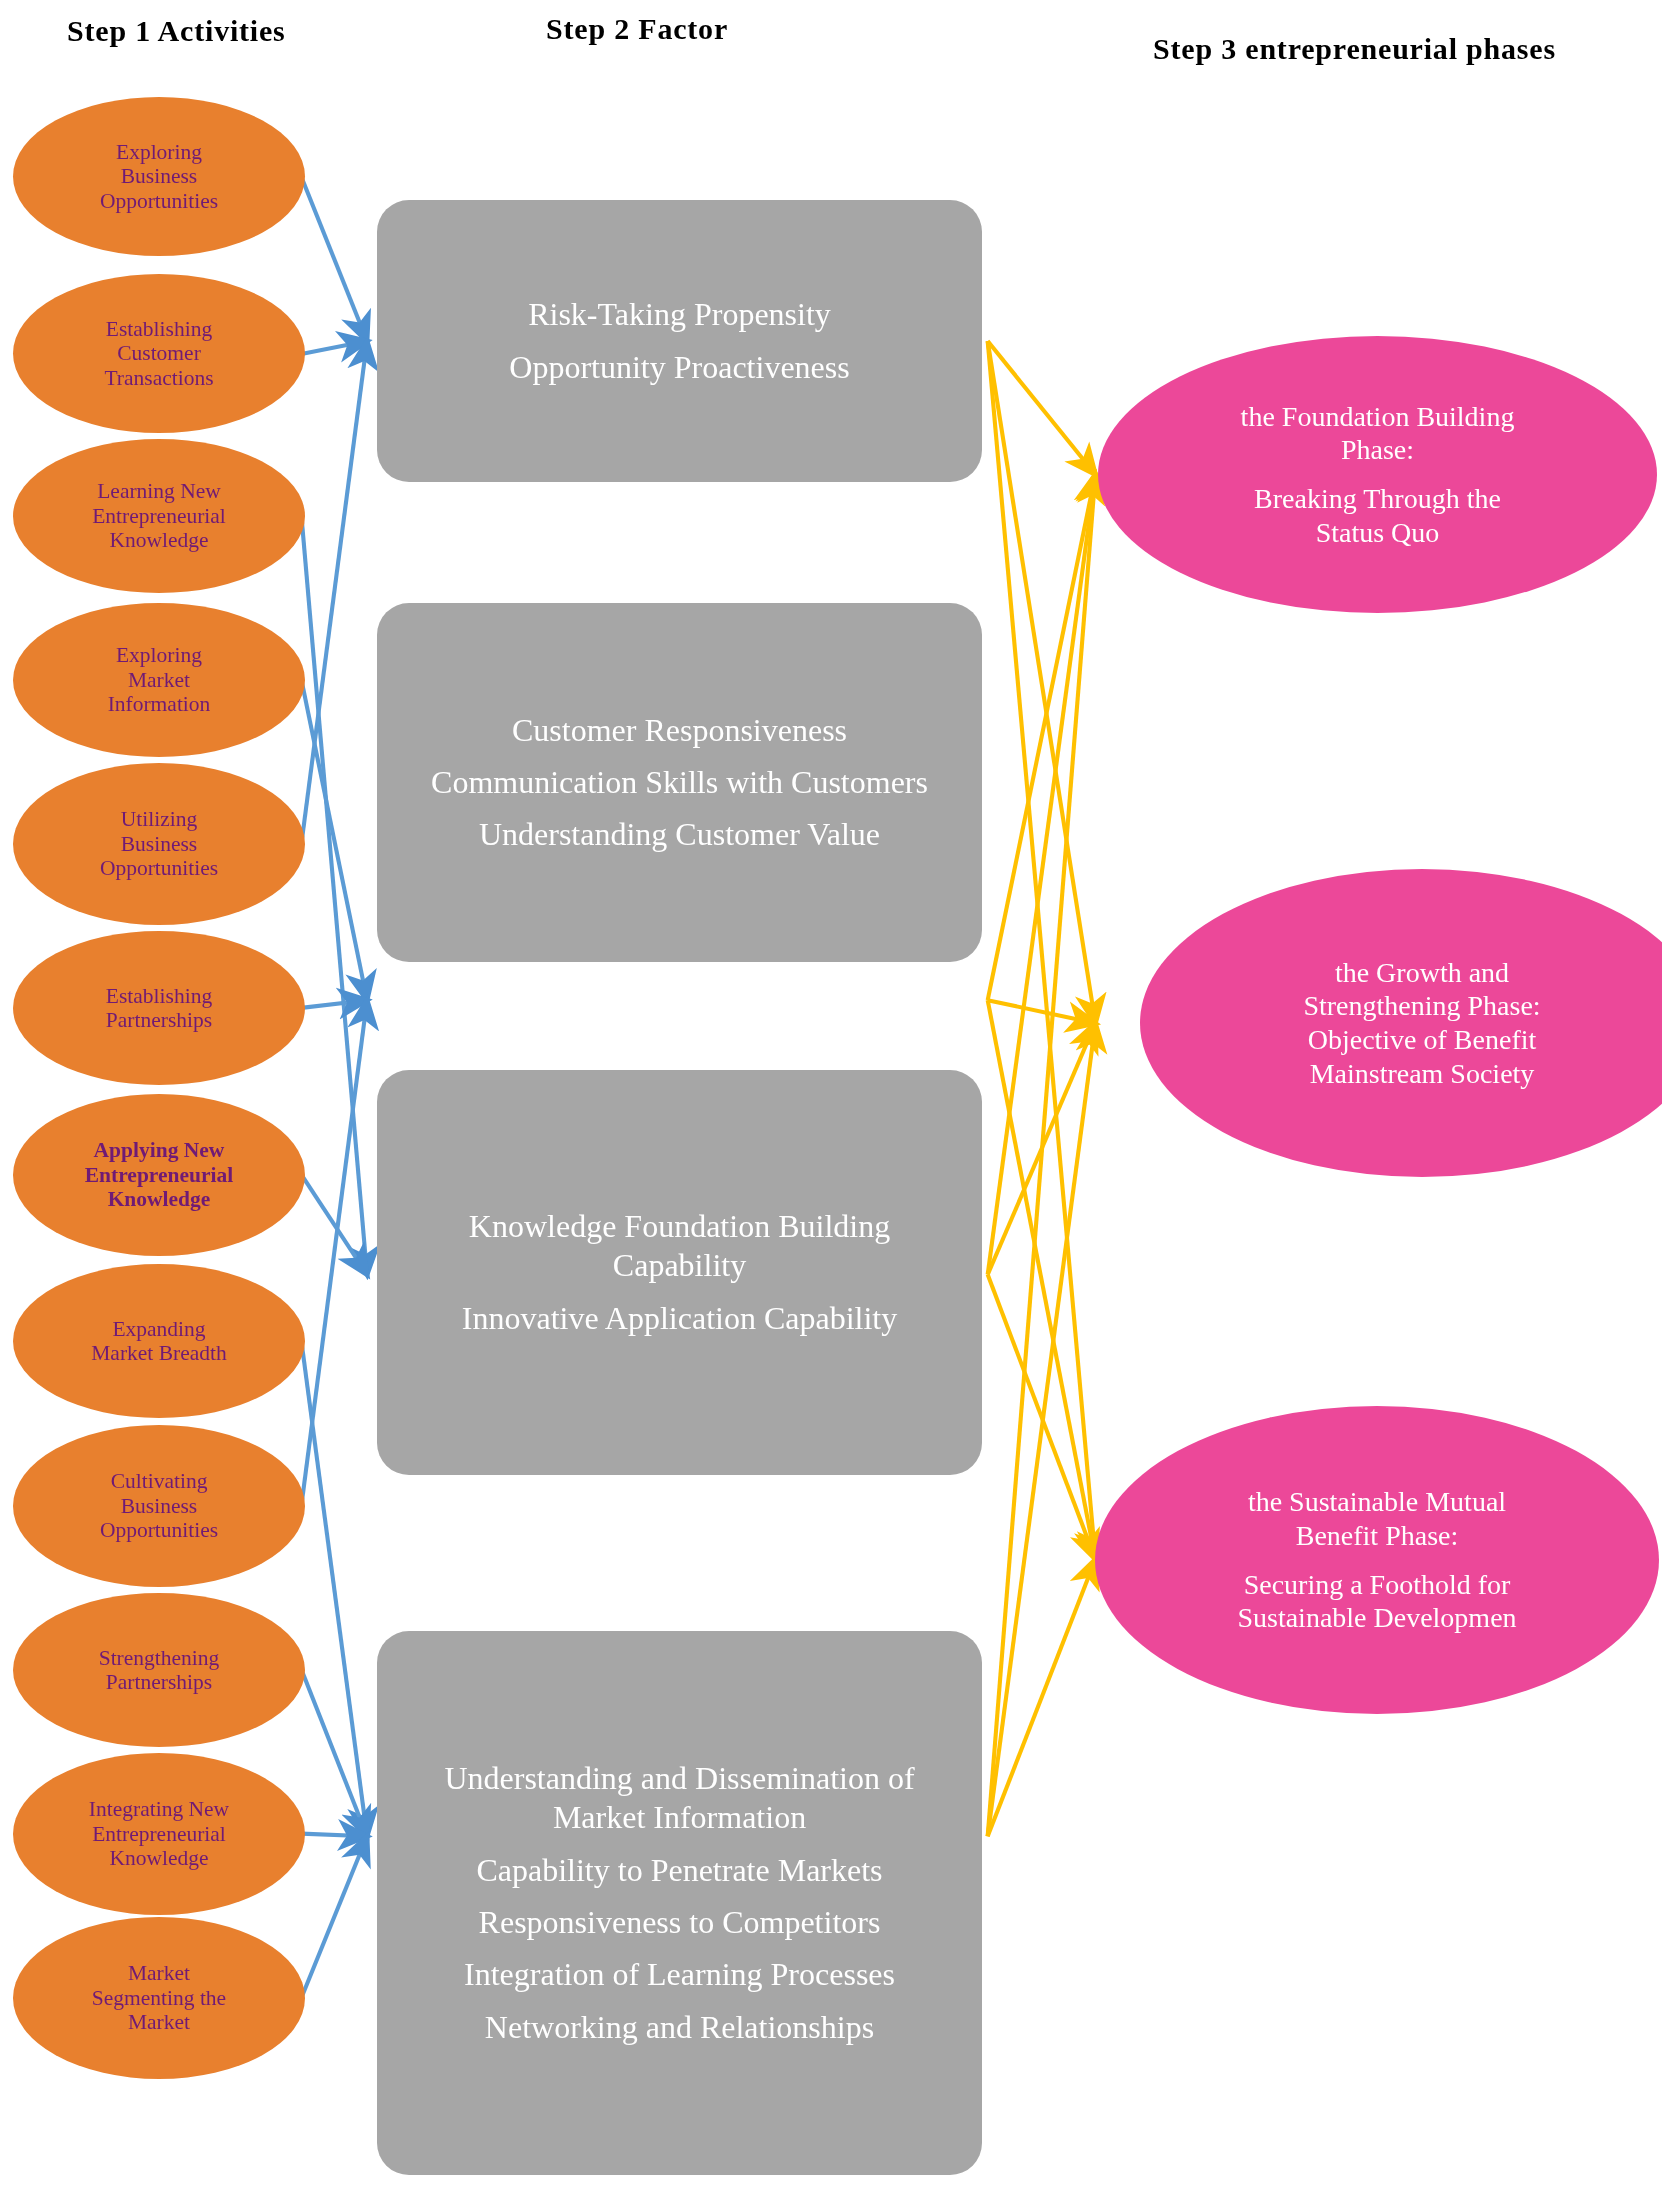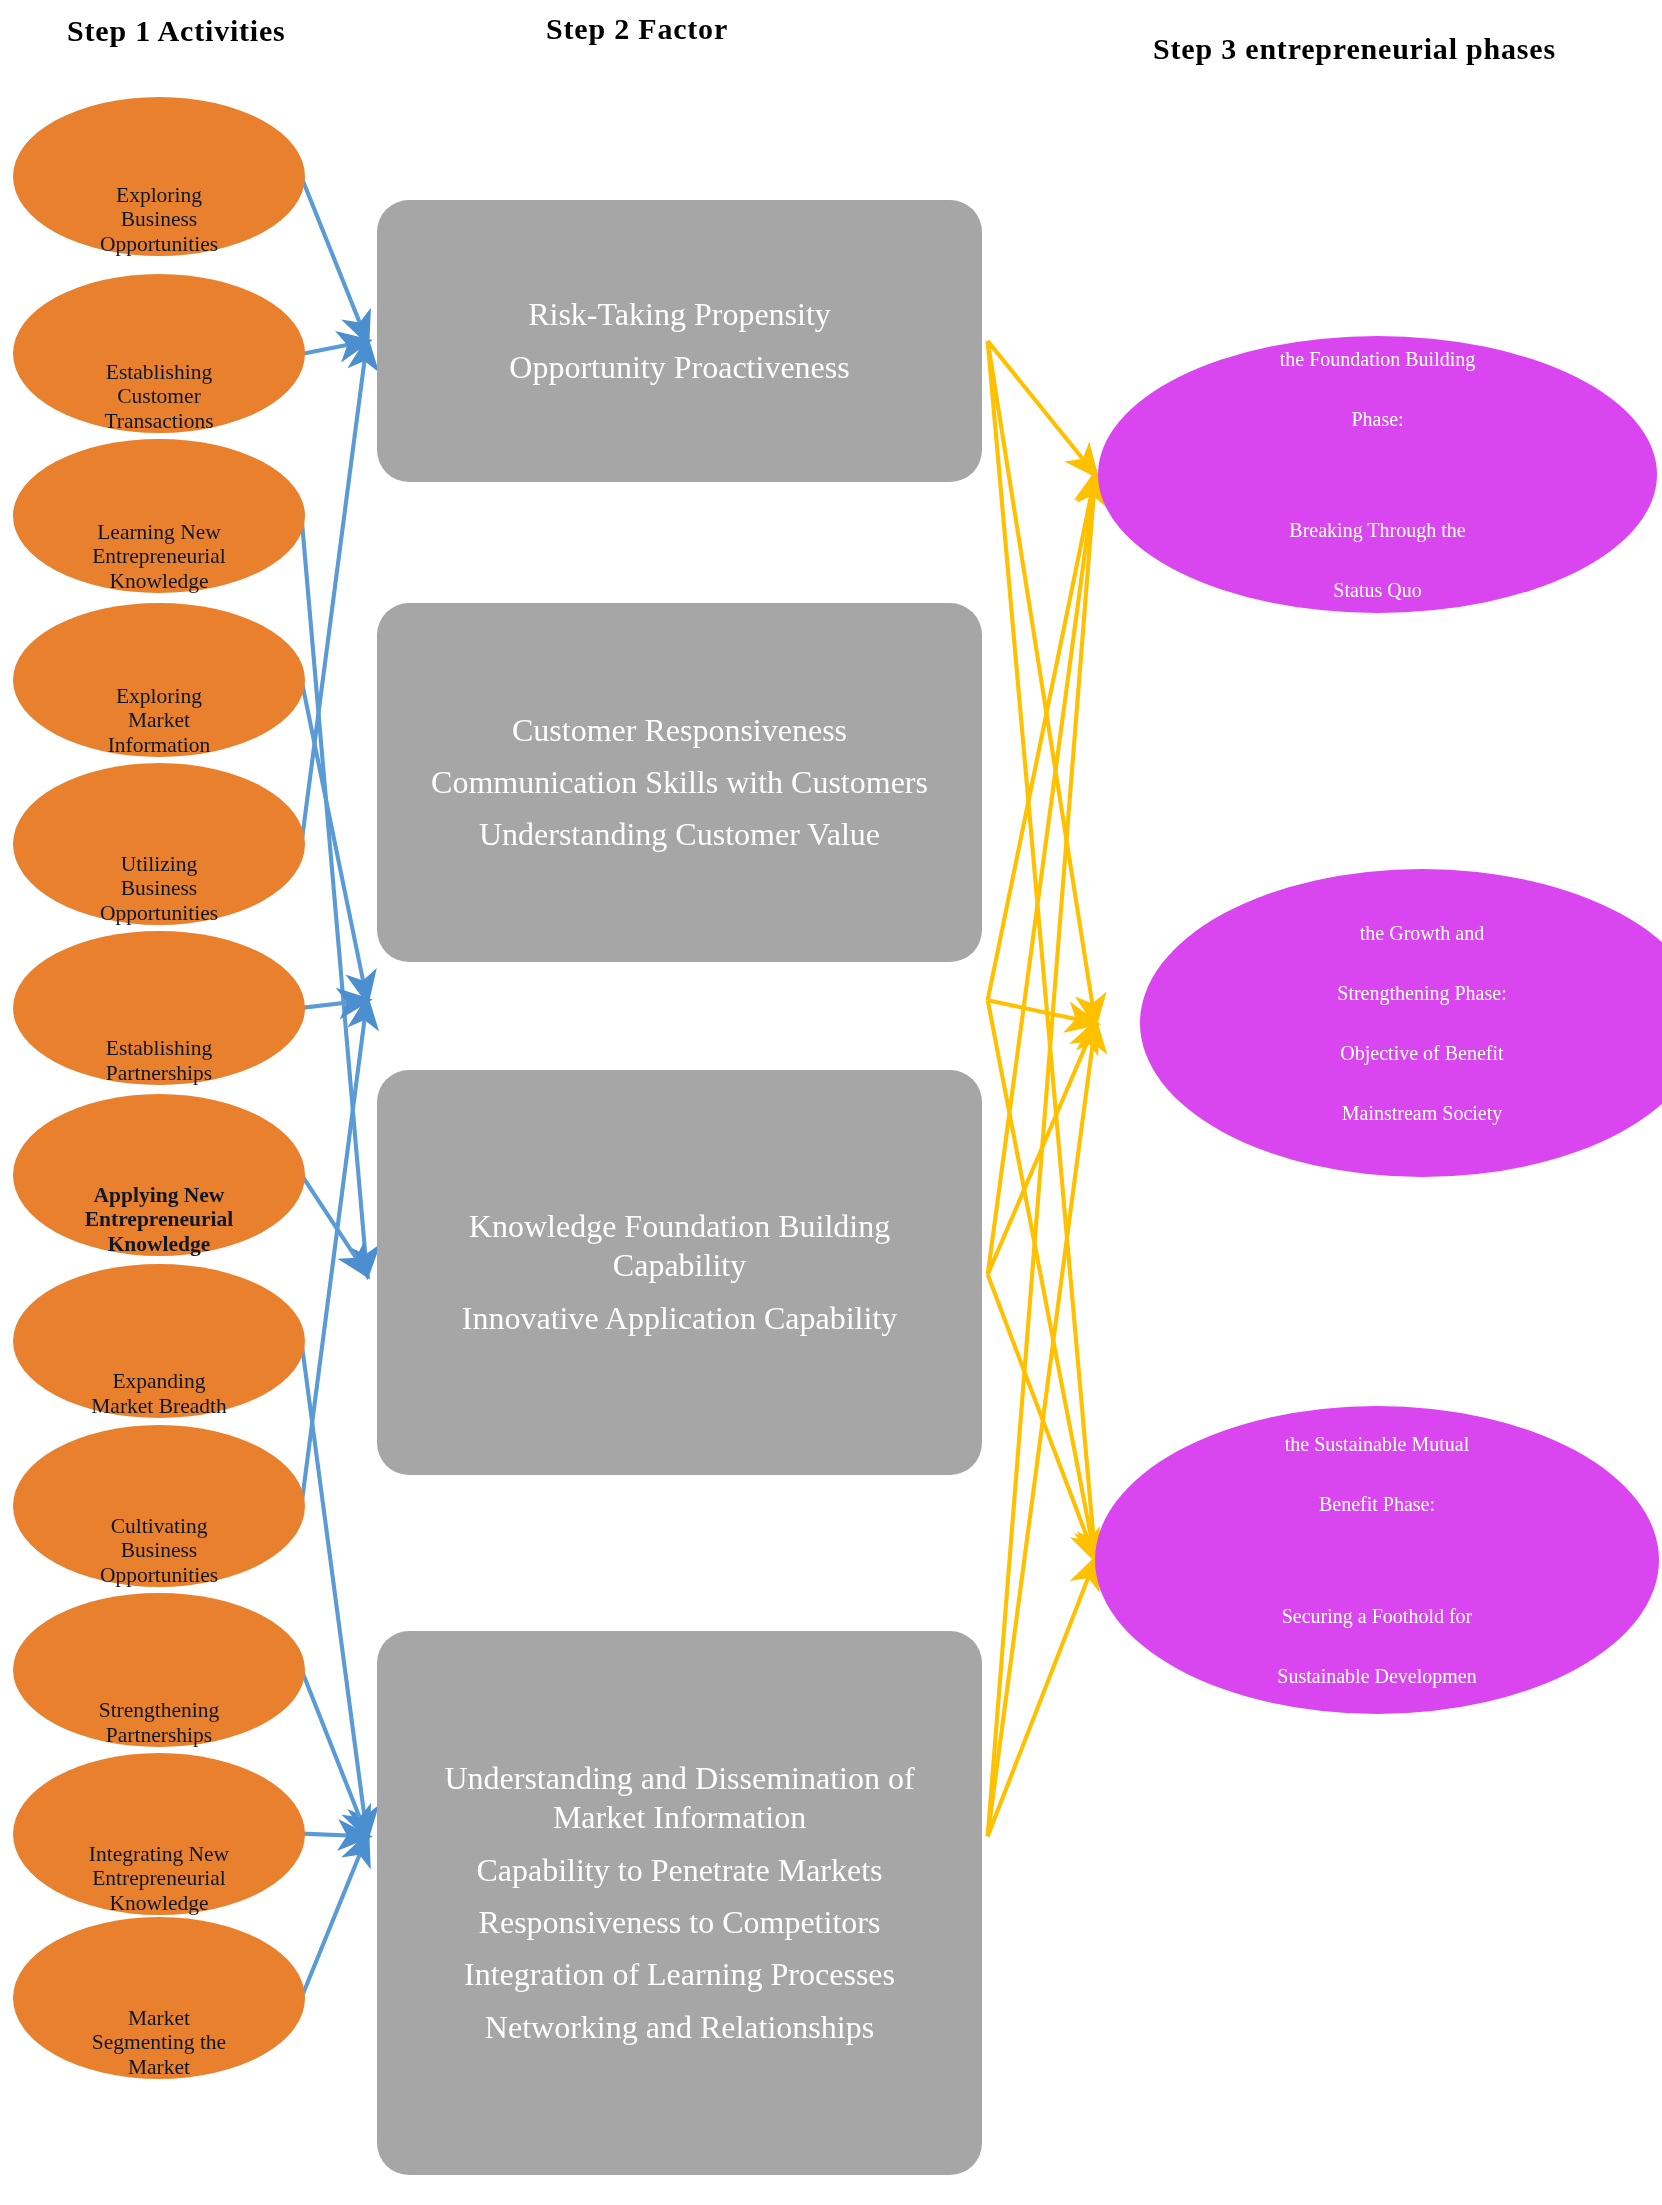--- a/index.html
+++ b/index.html
@@ -29,24 +29,24 @@
     left:0; top:0;
     width:1663px; height:2205px;
     pointer-events:none;
   }
 
   .act{
     position:absolute;
     border-radius:50%;
     background:#E8802E;
     display:flex;
-    align-items:flex-end;
+    align-items:center;
     justify-content:center;
     text-align:center;
-    color:#0f172a;
+    color:#701a75;
     font-family:"Liberation Serif", serif;
     font-size:21.5px;
     line-height:1.14;
     padding:0 13.3px;
     box-sizing:border-box;
   }
   .act span{display:block;}
 
   .fac{
     position:absolute;
@@ -62,33 +62,32 @@
     line-height:1.22;
     box-sizing:border-box;
     padding:0 11.3px;
   }
   .fac .ln{display:block;}
   .fac .gap{height:13.3px;}
 
   .ph{
     position:absolute;
     border-radius:50%;
-    background:#d946ef;
+    background:#ec4899;
     display:flex;
     flex-direction:column;
     align-items:center;
     justify-content:center;
     text-align:center;
     color:#FFFFFF;
     font-family:"Liberation Serif", serif;
-    font-size:20px;
+    font-size:28px;
     line-height:1.2;
     box-sizing:border-box;
     padding:0 46px;
-    gap:36px;
   }
   .ph .ln{display:block;}
   .ph .gap{height:15.4px;}
 </style>
 </head>
 <body>
 
 <div id="stage">
 
   <div class="hdr" id="hdr1">Step 1 Activities</div>

